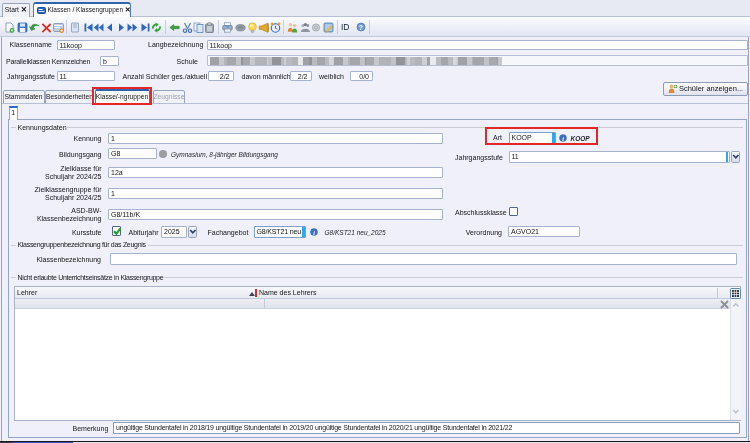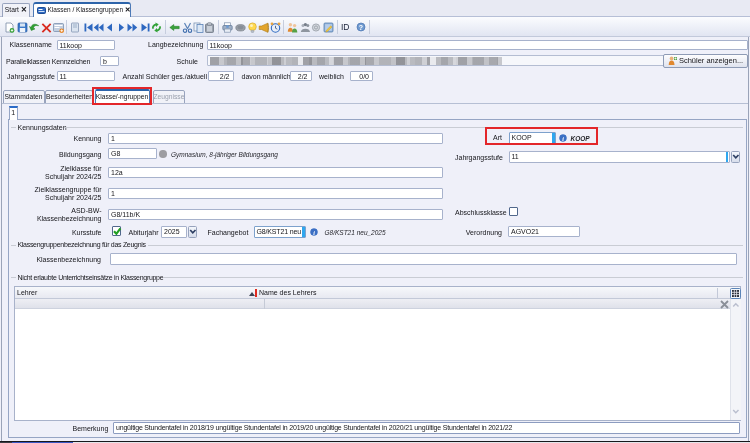--- a/index.html
+++ b/index.html
@@ -175,21 +175,21 @@
     </div>
 
 <div class="lb" style="left:7px;top:73px;">Jahrgangsstufe</div>
 <div class="fd" style="left:56.5px;top:70.5px;width:58.5px;height:10.5px;">11</div>
 <div class="lb" style="left:122.5px;top:73px;">Anzahl Schüler ges./aktuell</div>
 <div class="fd fdr" style="left:208px;top:70.5px;width:25.5px;height:10.5px;">2/2</div>
 <div class="lb" style="left:241.5px;top:73px;">davon männlich</div>
 <div class="fd fdr" style="left:290px;top:70.5px;width:21.5px;height:10.5px;">2/2</div>
 <div class="lb" style="left:319px;top:73px;">weiblich</div>
 <div class="fd fdr" style="left:350px;top:70.5px;width:23px;height:10.5px;">0/0</div>
-<div style="position:absolute;left:663px;top:54px;width:85px;height:13.5px;box-sizing:border-box;background:linear-gradient(#fdfdfe,#dfe3ee);border:1px solid #8e9bb5;border-radius:2px;line-height:11.5px;text-align:center;white-space:nowrap;font-size:7.5px;"><svg width="9" height="9" style="vertical-align:-1.5px">
+<div style="position:absolute;left:663px;top:82px;width:85px;height:13.5px;box-sizing:border-box;background:linear-gradient(#fdfdfe,#dfe3ee);border:1px solid #8e9bb5;border-radius:2px;line-height:11.5px;text-align:center;white-space:nowrap;font-size:7.5px;"><svg width="9" height="9" style="vertical-align:-1.5px">
         <circle cx="3.6" cy="2.4" r="1.9" fill="#e8b37a"></circle>
         <path d="M0.7 9c0-3 1.3-4.4 2.9-4.4s2.9 1.4 2.9 4.4z" fill="#e0882f"></path>
         <rect x="6" y="1" width="3" height="3" rx="0.5" fill="#56a146"></rect>
         <path d="M6.4 2.5h2.2M7.5 1.4v2.2" stroke="#fff" stroke-width="0.7"></path>
       </svg> Schüler anzeigen...</div>
 
 <div class="tab" style="left:2.5px;top:89.5px;width:42px;height:14px;">Stammdaten</div>
 <div class="tab" style="left:45px;top:89.5px;width:48px;height:14px;">Besonderheiten</div>
 <div class="tab" style="left:94.5px;top:88.5px;width:55px;height:15px;background:#fff;border-color:#4d7ab6;border-top:2px solid #2d64aa;line-height:11px;">Klasse/-ngruppen</div>
 <div style="position:absolute;left:92px;top:87px;width:60px;height:17.5px;box-sizing:border-box;border:2.5px solid #e3262a;z-index:5;"></div>

